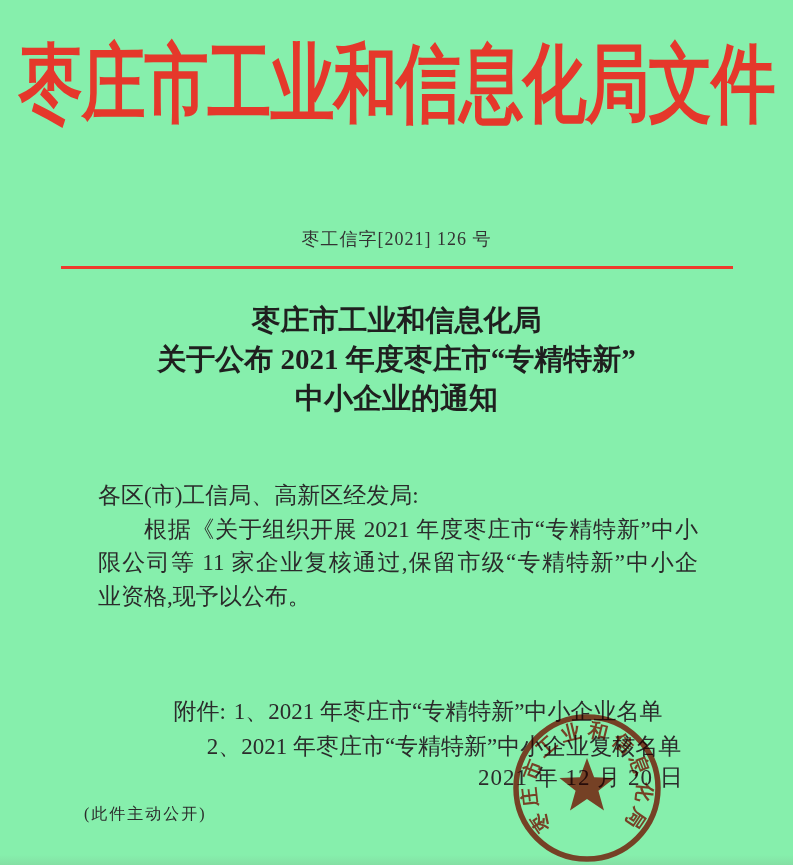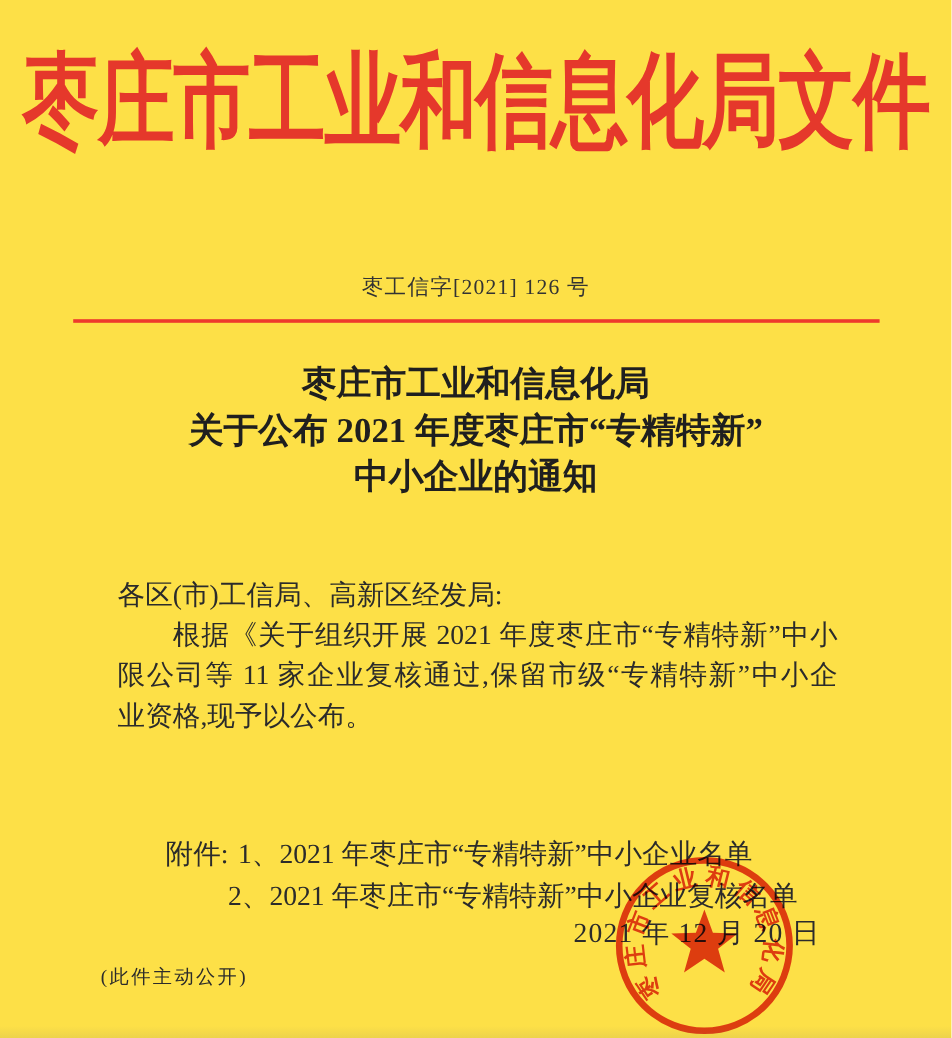--- a/index.html
+++ b/index.html
@@ -1,21 +1,21 @@
 <!DOCTYPE html>
 <html><head>
 <meta charset="utf-8">
 <style>
   html, body { margin: 0; padding: 0; background: #ffffff; }
   .page {
     position: relative;
     width: 793px;
     height: 865px;
     margin: 0 auto;
-    background: #fde047;
+    background: #86efac;
     overflow: hidden;
     font-family: "Liberation Serif", "DejaVu Serif", serif;
     color: #2b2b2b;
   }
   .scan-edge-bottom {
     position: absolute; left: 0; bottom: 0; width: 100%; height: 10px;
     background: linear-gradient(to bottom, rgba(0,0,0,0), rgba(120,115,108,0.12));
   }
   .red-header {
     position: absolute;
@@ -62,20 +62,21 @@
     text-align-last: justify;
   }
   .para-line.first { text-indent: 2em; }
   .para-line.last { text-align-last: left; }
   .salutation { white-space: nowrap; }
   .attachments {
     position: absolute;
     top: 694px; left: 98px; width: 600px;
     font-size: 23px;
     line-height: 35px;
+    text-align: center;
   }
   .attach-line1 { margin-left: 40px; white-space: nowrap; }
   .attach-line2 { margin-left: 92px; white-space: nowrap; }
   .attach-label { margin-right: 8px; }
   .doc-date {
     position: absolute;
     top: 762px; left: 478px;
     font-size: 23px;
     letter-spacing: 1px;
     white-space: nowrap;

